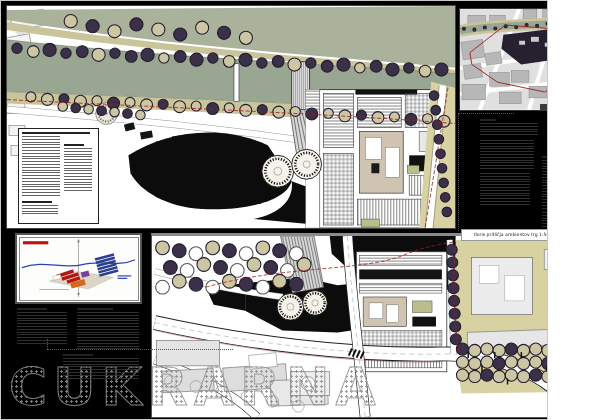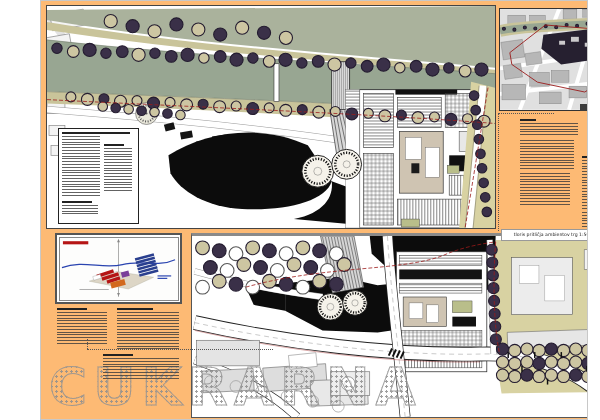--- a/index.html
+++ b/index.html
@@ -1,17 +1,17 @@
 <!DOCTYPE html>
 <html><head>
 <meta charset="utf-8">
 <style>
   html,body{margin:0;padding:0;background:#fff;}
-  #sheet{position:relative;width:548px;height:420px;background:#fdba74;overflow:hidden;
-         font-family:"DejaVu Sans",sans-serif;border:1px solid #c8c8c8;box-sizing:border-box;margin-left:40px;}
+  #sheet{position:relative;width:548px;height:420px;background:#000000;overflow:hidden;
+         font-family:"DejaVu Sans",sans-serif;border:1px solid #c8c8c8;box-sizing:border-box;}
   .abs{position:absolute;}
   .frame{position:absolute;box-sizing:border-box;background:#fff;}
   .frame svg{display:block;width:100%;height:100%;}
   #topmap{left:5px;top:4px;width:450px;height:224px;border:1px solid #444;}
   #insetmap{left:458px;top:7px;width:139px;height:103px;border:1.5px solid #333;}
   #botmap{left:150px;top:232px;width:447px;height:185px;border-top:3px solid #8a8a8a;
           border-left:1px solid #555;border-right:1px solid #555;border-bottom:1px solid #555;}
   #panel{left:14px;top:232px;width:127px;height:71px;border:2px solid #555;}
   #panel .inner{position:absolute;left:1.5px;top:1.5px;right:1.5px;bottom:1.5px;border:0.5px solid #888;}
   .caption{position:absolute;font-size:5px;line-height:7px;color:#222;white-space:nowrap;overflow:hidden;}

